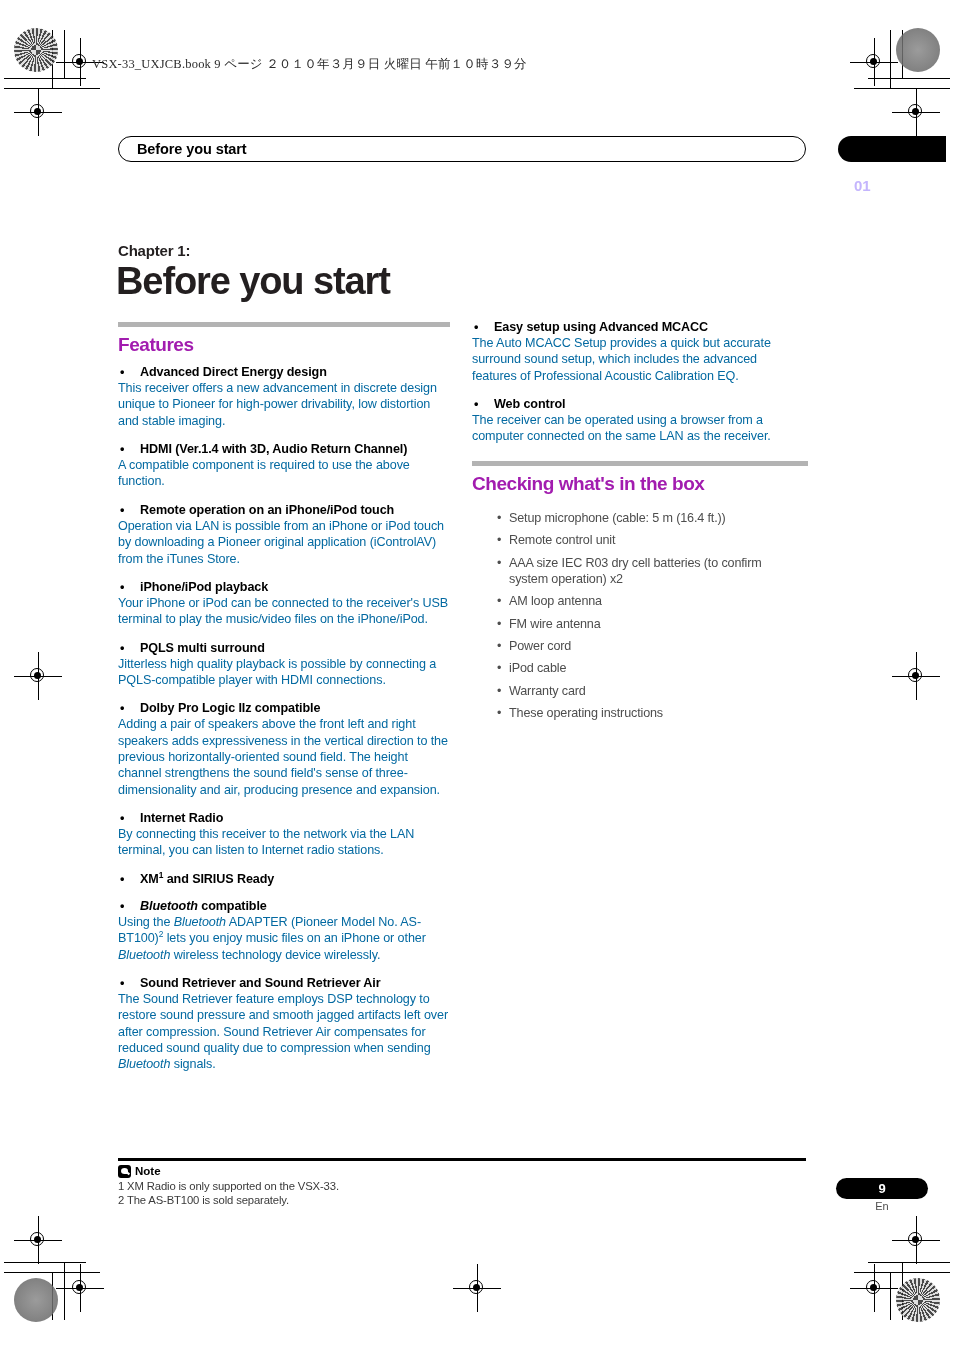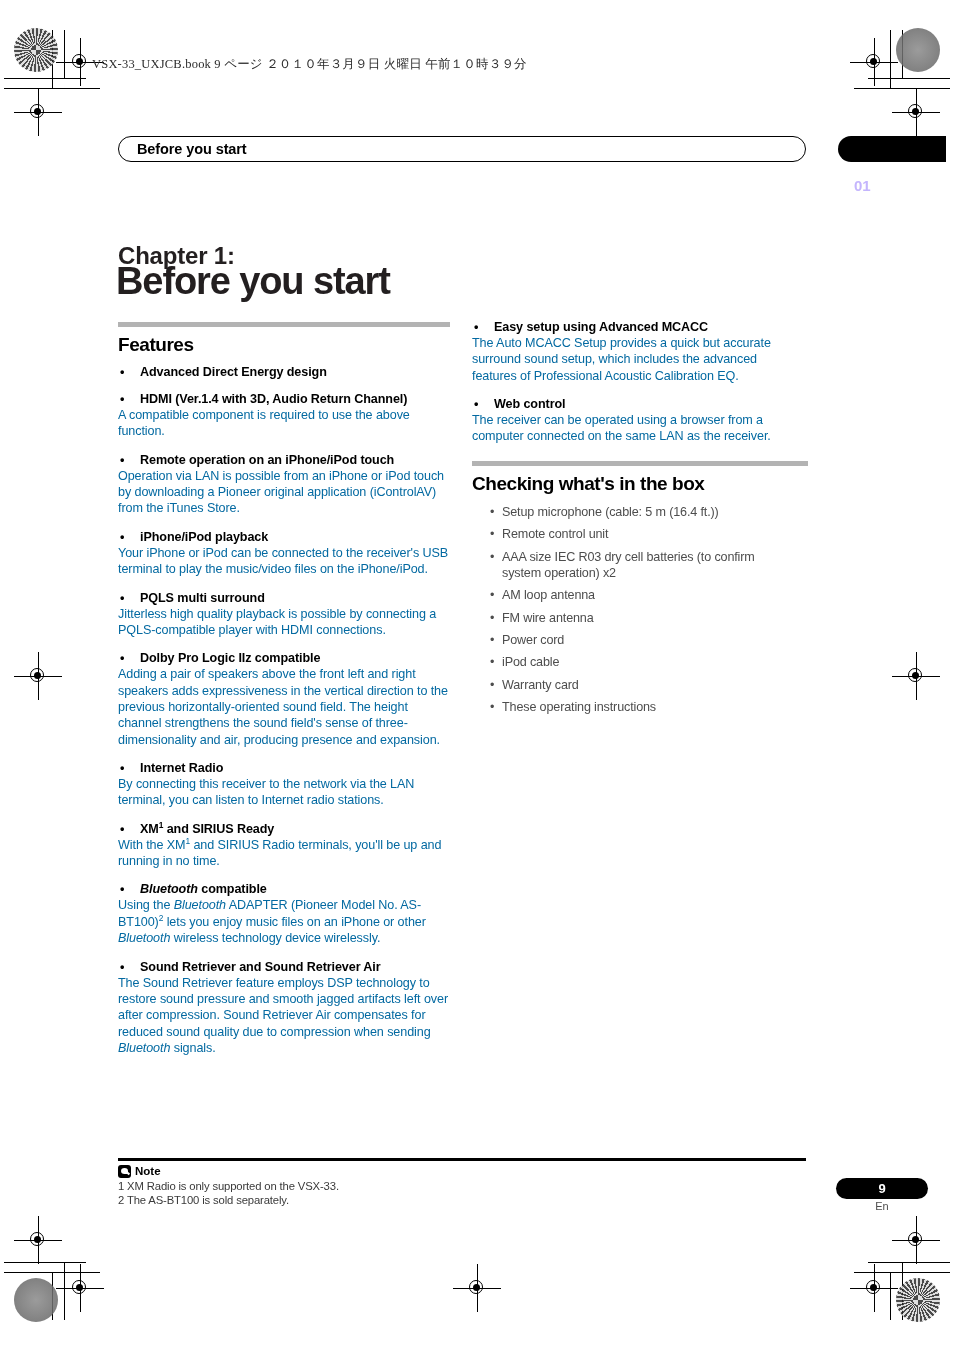--- a/index.html
+++ b/index.html
@@ -102,21 +102,21 @@
     transform: translateY(-50%);
     color: #c4b5fd;
     font-size: 15px;
     font-weight: bold;
     margin-top: 36px;
   }
 
   .chapter-label {
     position: absolute;
     left: 118px; top: 242px;
-    font-size: 24px;
+    font-size: 15px;
     font-weight: bold;
     letter-spacing: -.2px;
   }
   .chapter-title {
     position: absolute;
     left: 116px; top: 261px;
     font-size: 38px;
     font-weight: bold;
     letter-spacing: -1.1px;
     line-height: 1.08;
@@ -132,21 +132,21 @@
     background: #b3b3b3;
     margin-bottom: 7px;
   }
   .rule.w-right { width: 336px; }
 
   h2.sec {
     margin: 0 0 9px 0;
     font-size: 19px;
     font-weight: bold;
     letter-spacing: -.45px;
-    color: #000000;
+    color: #a21caf;
   }
 
   .feat { margin: 0 0 13px 0; }
   .feat-head {
     font-size: 12.6px;
     font-weight: bold;
     letter-spacing: -.1px;
     color: #000;
     margin-bottom: 1px;
     text-indent: 0;
@@ -168,21 +168,21 @@
   sup { font-size: 8.4px; vertical-align: super; line-height: 0; }
 
   .intro {
     font-size: 12.6px;
     line-height: 1.30;
     color: #4d4d4d;
     letter-spacing: -.15px;
     margin: 0 0 6px 0;
   }
   ul.box {
-    margin: 8px; padding: 0;
+    margin: 15px; padding: 0;
     list-style: none;
   }
   ul.box li {
     position: relative;
     padding-left: 22px;
     font-size: 12.6px;
     line-height: 1.30;
     color: #4d4d4d;
     letter-spacing: -.15px;
     margin-bottom: 6px;
@@ -366,20 +366,21 @@
 
   <div class="chapter-label">Chapter 1:</div>
   <div class="chapter-title">Before you start</div>
 
   <div class="col col-left">
     <div class="rule"></div>
     <h2 class="sec">Features</h2>
     <div id="left-features">
         <div class="feat">
           <div class="feat-head"><span class="bul">•</span><span>Advanced Direct Energy design</span></div>
+          <div class="feat-body">This receiver offers a new advancement in discrete design unique to Pioneer for high-power drivability, low distortion and stable imaging.</div>
         </div>
         <div class="feat">
           <div class="feat-head"><span class="bul">•</span><span>HDMI (Ver.1.4 with 3D, Audio Return Channel)</span></div>
           <div class="feat-body">A compatible component is required to use the above function.</div>
         </div>
         <div class="feat">
           <div class="feat-head"><span class="bul">•</span><span>Remote operation on an iPhone/iPod touch</span></div>
           <div class="feat-body">Operation via LAN is possible from an iPhone or iPod touch by downloading a Pioneer original application (iControlAV) from the iTunes Store.</div>
         </div>
         <div class="feat">
@@ -393,21 +394,20 @@
         <div class="feat">
           <div class="feat-head"><span class="bul">•</span><span>Dolby Pro Logic IIz compatible</span></div>
           <div class="feat-body">Adding a pair of speakers above the front left and right speakers adds expressiveness in the vertical direction to the previous horizontally-oriented sound field. The height channel strengthens the sound field's sense of three-dimensionality and air, producing presence and expansion.</div>
         </div>
         <div class="feat">
           <div class="feat-head"><span class="bul">•</span><span>Internet Radio</span></div>
           <div class="feat-body">By connecting this receiver to the network via the LAN terminal, you can listen to Internet radio stations.</div>
         </div>
         <div class="feat">
           <div class="feat-head"><span class="bul">•</span><span>XM<sup>1</sup> and SIRIUS Ready</span></div>
-          <div class="feat-body">With the XM<sup>1</sup> and SIRIUS Radio terminals, you'll be up and running in no time.</div>
         </div>
         <div class="feat">
           <div class="feat-head"><span class="bul">•</span><span><i>Bluetooth</i> compatible</span></div>
           <div class="feat-body">Using the <i>Bluetooth</i> ADAPTER (Pioneer Model No. AS-BT100)<sup>2</sup> lets you enjoy music files on an iPhone or other <i>Bluetooth</i> wireless technology device wirelessly.</div>
         </div>
         <div class="feat">
           <div class="feat-head"><span class="bul">•</span><span>Sound Retriever and Sound Retriever Air</span></div>
           <div class="feat-body">The Sound Retriever feature employs DSP technology to restore sound pressure and smooth jagged artifacts left over after compression. Sound Retriever Air compensates for reduced sound quality due to compression when sending <i>Bluetooth</i> signals.</div>
         </div>
       </div>

